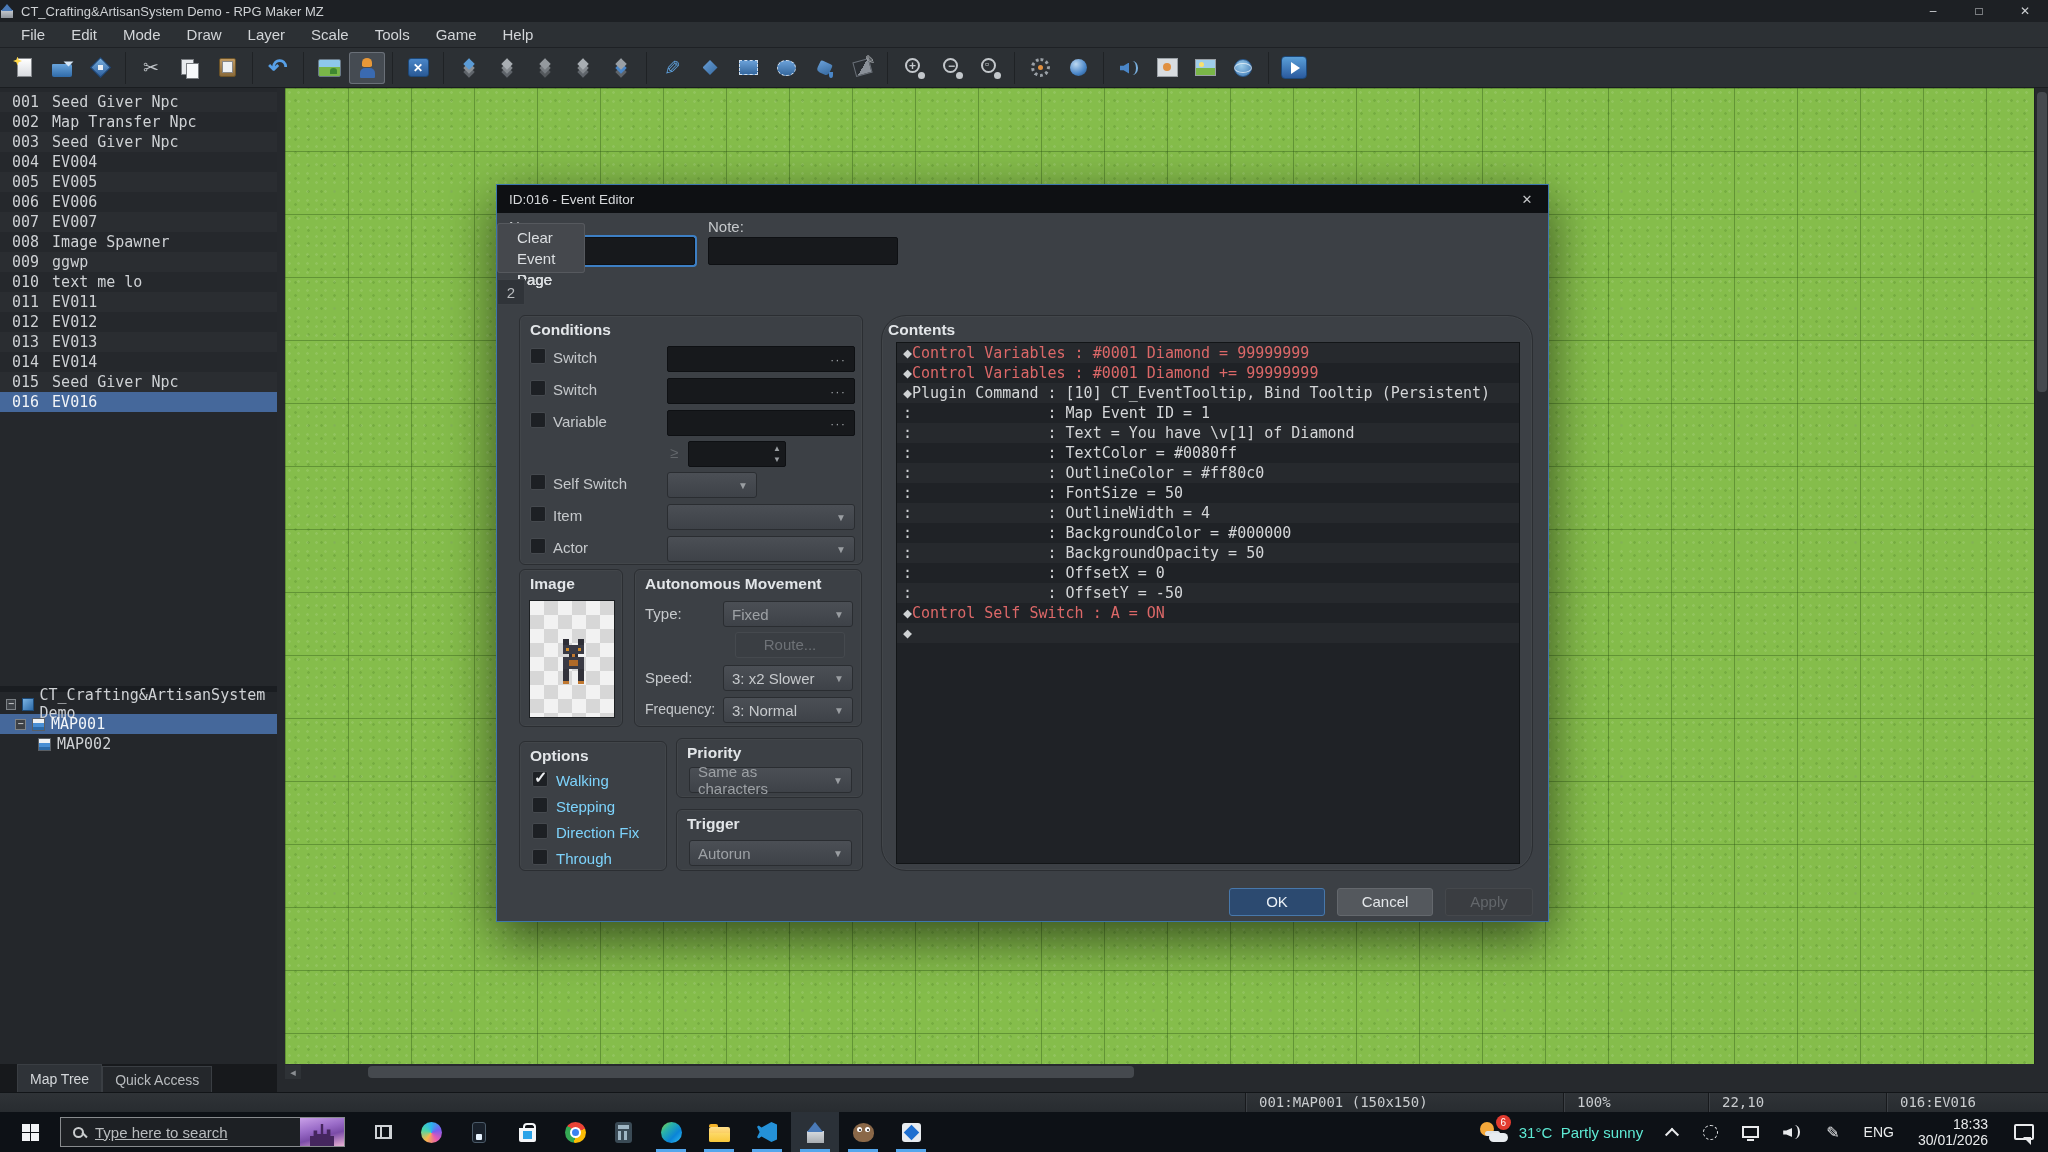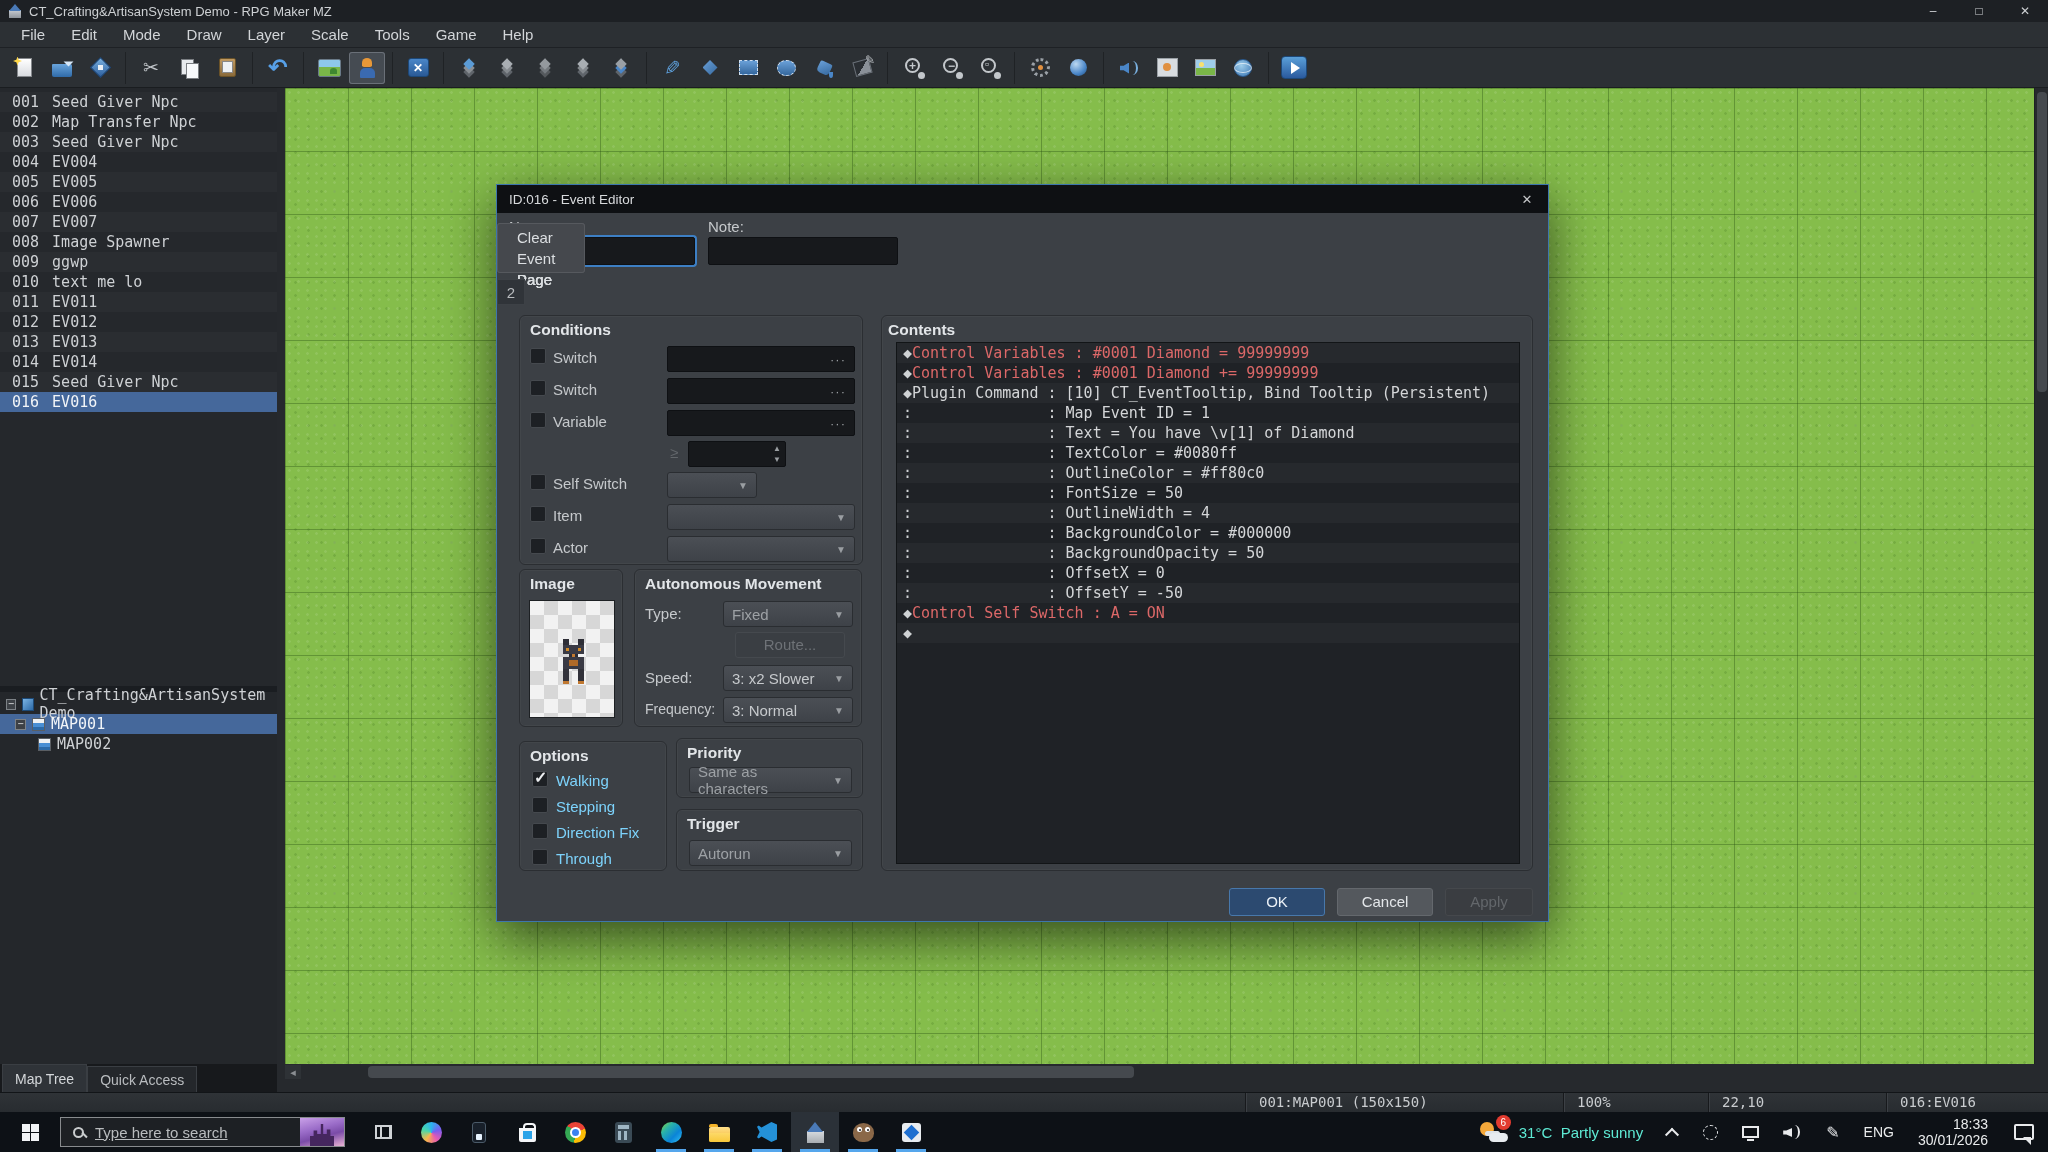--- a/index.html
+++ b/index.html
@@ -3,21 +3,21 @@
 <meta charset="utf-8">
 <style>
   * { margin:0; padding:0; box-sizing:border-box; }
   html,body { width:2048px; height:1152px; overflow:hidden; background:#26292d;
     font-family:"Liberation Sans", sans-serif; }
   #screen { position:relative; width:2048px; height:1152px; }
   .mono { font-family:"DejaVu Sans Mono", monospace; }
 
   
   #titlebar { position:absolute; left:0; top:0; width:2048px; height:22px; background:#1d2024;
-    display:flex; align-items:center; padding-left:8px; color:#cdd0d3; font-size:13px; }
+    display:flex; align-items:center; padding-left:0; color:#cdd0d3; font-size:13px; }
   #app-icon { width:14px; height:14px; margin-right:7px; position:relative; }
   #app-icon::before { content:""; position:absolute; bottom:0; left:1px; right:1px; height:8px;
     background:linear-gradient(#c8ccd2,#8f959c); }
   #app-icon::after { content:""; position:absolute; top:0; left:50%; transform:translateX(-50%);
     width:0; height:0; border-left:6px solid transparent; border-right:6px solid transparent;
     border-bottom:7px solid #4a7ab8; }
   #win-controls { margin-left:auto; display:flex; height:22px; }
   .win-btn { width:46px; height:22px; display:flex; align-items:center; justify-content:center;
     color:#cdd0d3; font-size:12px; }
 
@@ -105,21 +105,21 @@
   #panel-splitter { position:absolute; left:0; top:598px; width:277px; height:6px; background:#1a1d21; }
   #map-tree { position:absolute; left:0; top:604px; width:277px; height:372px; background:#24272b; padding-top:2px; }
   .mt-row { height:20px; display:flex; align-items:center; font-size:15px; color:#ced1d4;
     font-family:"DejaVu Sans Mono", monospace; }
   .mt-row.selected { background:#45689b; color:#f2f5f8; }
   .mt-exp { width:11px; height:11px; background:#3d4146; border:1px solid #7d8287; font-size:10px; line-height:8px;
     text-align:center; color:#d8dadc; margin-right:6px; }
   .mt-exp::before { content:"−"; }
   .mt-cube { width:13px; height:13px; background:linear-gradient(135deg,#7ab4e4,#2d6aa8); border:1px solid #1d4a78; margin-right:6px; }
   .mt-map { width:13px; height:13px; background:linear-gradient(#f0f2f4 0 40%,#4a8fd4 40% 70%,#2d6aa8 70% 100%); border:1px solid #5a5e63; margin-right:6px; }
-  #panel-tabbar { position:absolute; left:0; top:976px; width:277px; height:28px; background:#17191c; display:flex; align-items:flex-end; padding-left:2px; }
+  #panel-tabbar { position:absolute; left:0; top:976px; width:277px; height:28px; background:#17191c; display:flex; align-items:flex-end; padding-left:17px; }
   .p-tab { height:26px; display:flex; align-items:center; justify-content:center; font-size:14px; padding:0 12px;
     color:#b9bcbf; background:#24272b; border:1px solid #3a3e43; border-bottom:none; }
   .p-tab.active { background:#2f3338; color:#d4d7da; height:28px; }
 
   
   #map-region { position:absolute; left:277px; top:88px; width:1771px; height:1004px; background:#26292d; }
   #map-canvas { position:absolute; left:8px; top:0; width:1749px; height:976px;
     background-color:#85bd4b;
     background-image:
       radial-gradient(rgba(255,255,255,0.10) 1px, transparent 1.6px),
@@ -602,21 +602,21 @@
         </div>
     </div>
 
     <div class="groupbox" style="left:179px; top:624px; width:187px; height:62px;">
       <div class="gb-title">Trigger</div>
       <div class="dd dim" style="left:12px; top:30px; width:163px;">
           <span>Autorun</span>
         </div>
     </div>
 
-    <div class="groupbox" style="left:384px; top:130px; width:652px; height:556px;">
+    <div class="groupbox" style="left:384px; top:130px; width:652px; height:556px;border-radius:25px;">
       <div class="gb-title" style="left:6px;">Contents</div>
       <div id="contents-list">
 
           <div class="crow"><span class="head">◆</span><span class="body red">Control Variables : #0001 Diamond = 99999999</span></div>
 
           <div class="crow"><span class="head">◆</span><span class="body red">Control Variables : #0001 Diamond += 99999999</span></div>
 
           <div class="crow"><span class="head">◆</span><span class="body wh">Plugin Command : [10] CT_EventTooltip, Bind Tooltip (Persistent)</span></div>
 
           <div class="crow"><span class="head">:</span><span class="body wh">               : Map Event ID = 1</span></div>

